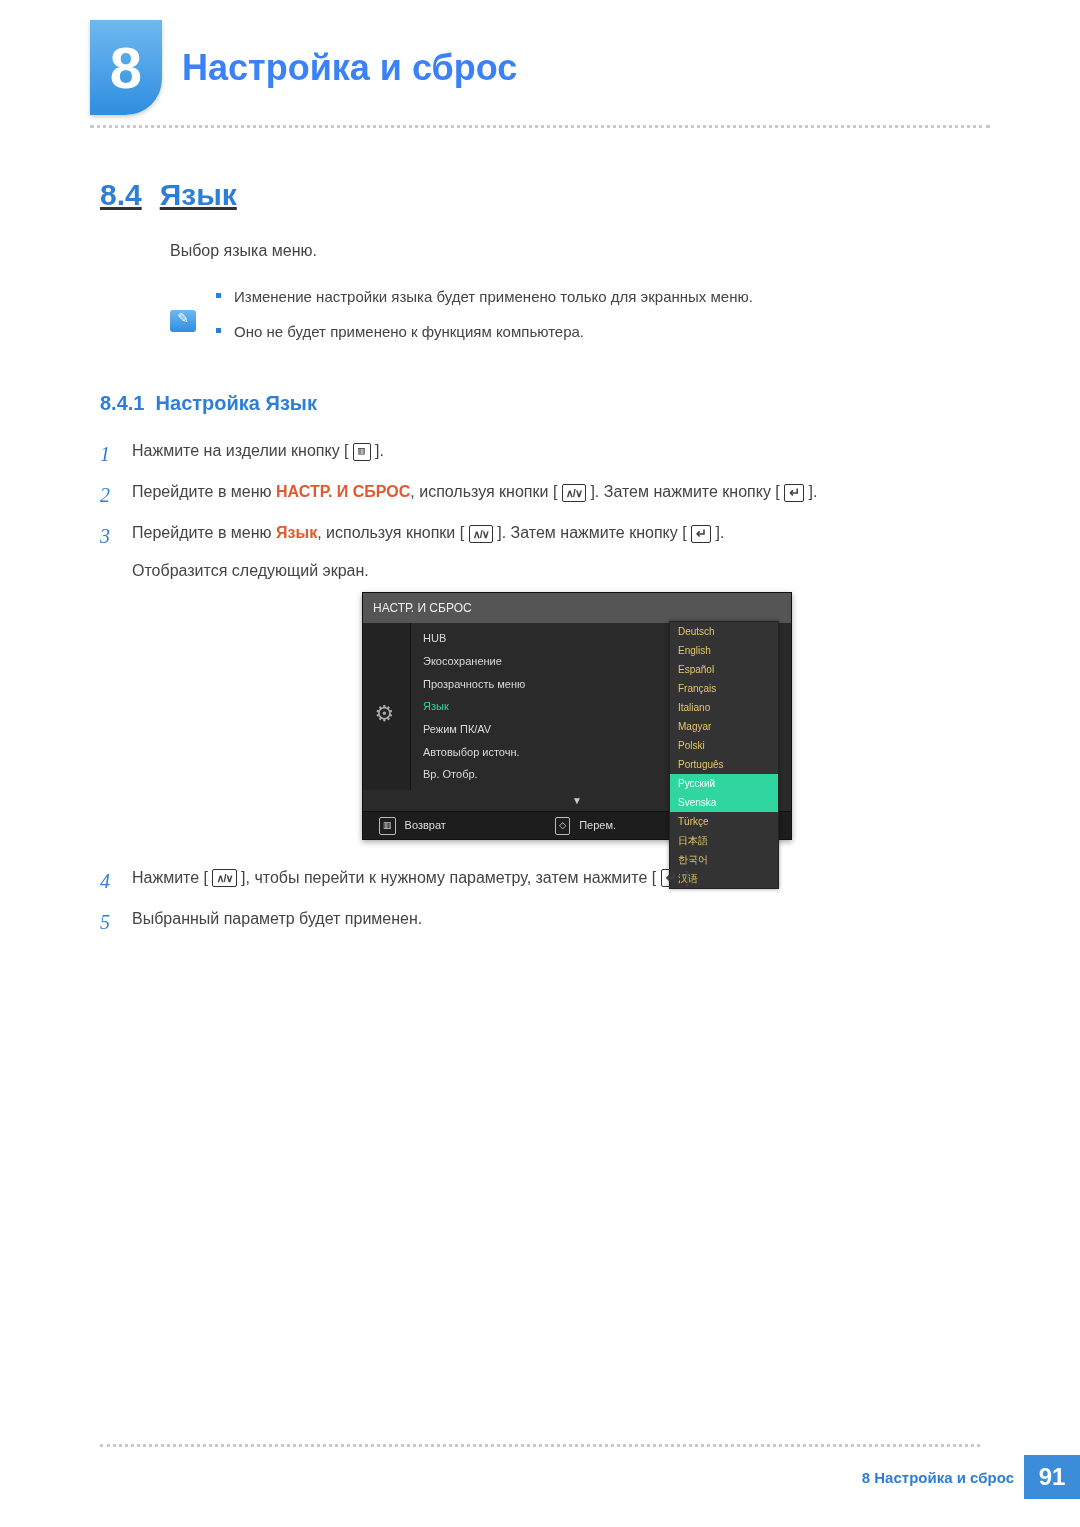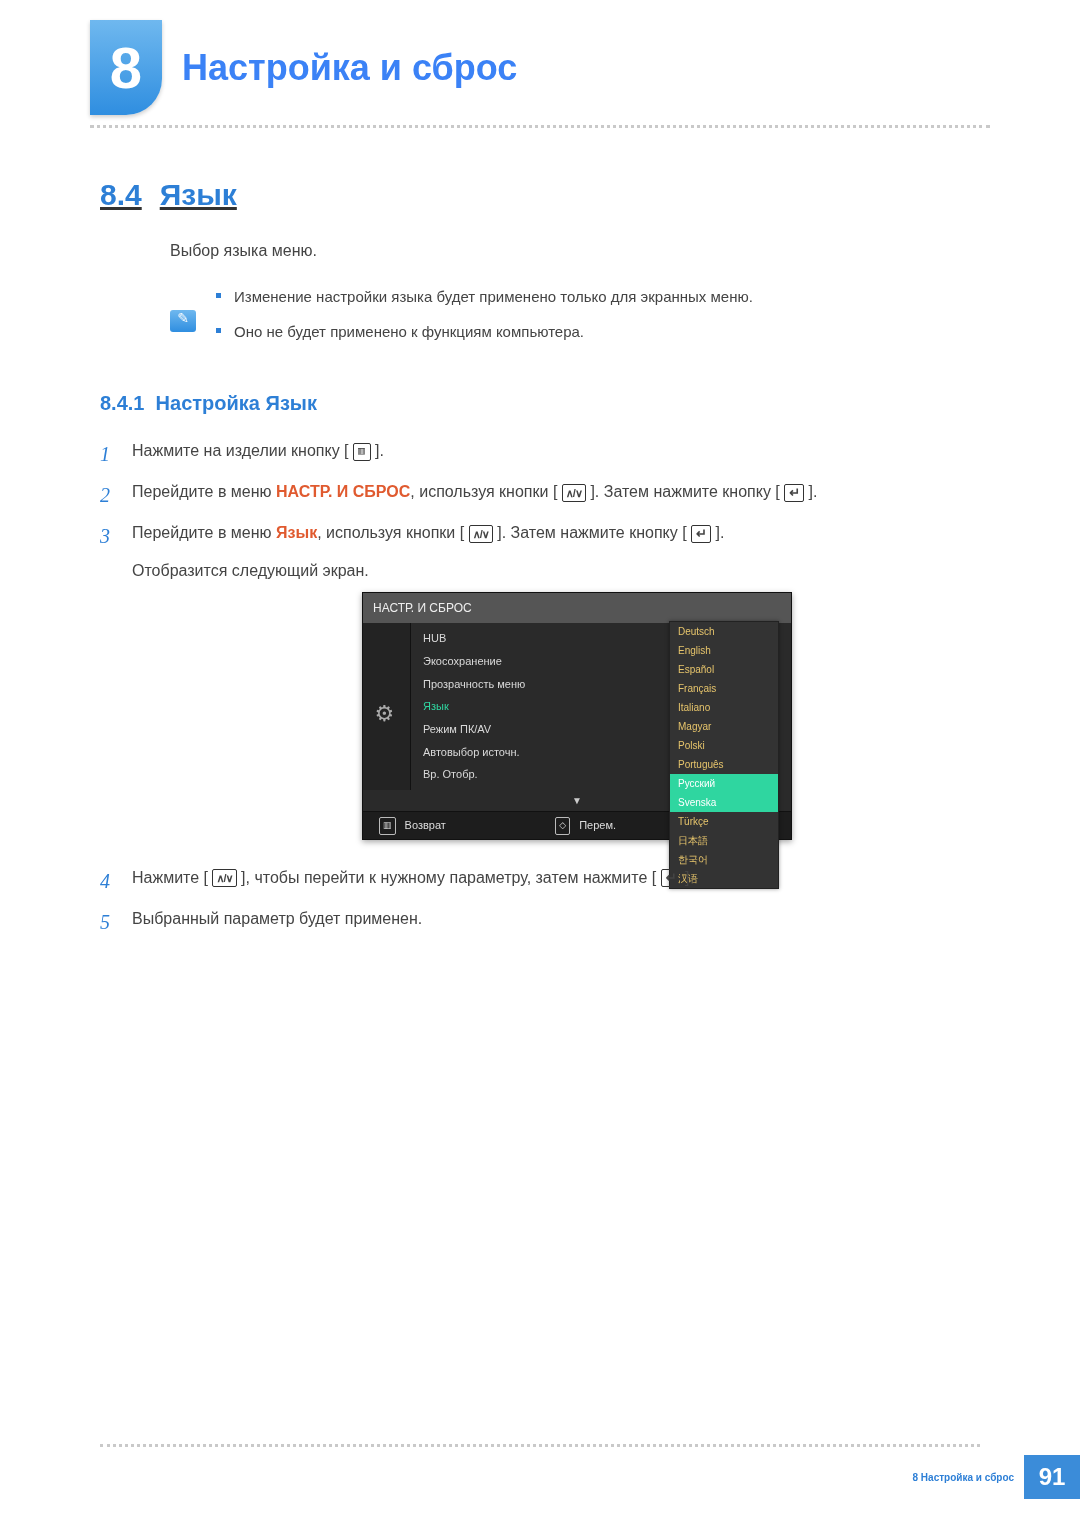--- a/index.html
+++ b/index.html
@@ -136,21 +136,21 @@
     background: #1d1d1d; border-top: 1px solid #111;
     padding: 4px 16px; font-size: 11px; color: #ddd;
   }
   .osd-footer span svg, .osd-footer .fi { margin-right: 6px; vertical-align: middle; }
   .fi { display: inline-block; border: 1px solid #bbb; border-radius: 2px; padding: 0 3px; font-size: 9px; }
   .page-footer {
     position: absolute; bottom: 28px; right: 0;
     display: flex; align-items: center;
   }
   .page-footer-text {
-    color: #2d7fd6; font-size: 10px; font-weight: 600; margin-right: 10px;
+    color: #2d7fd6; font-size: 15px; font-weight: 600; margin-right: 10px;
   }
   .page-number {
     background: #3b8cd9; color: #fff; width: 56px; height: 44px;
     display: flex; align-items: center; justify-content: center;
     font-size: 24px; font-weight: bold;
   }
   .footer-dots {
     position: absolute; bottom: 80px; left: 100px; right: 100px;
     border-bottom: 3px dotted #c9c9c9;
   }

